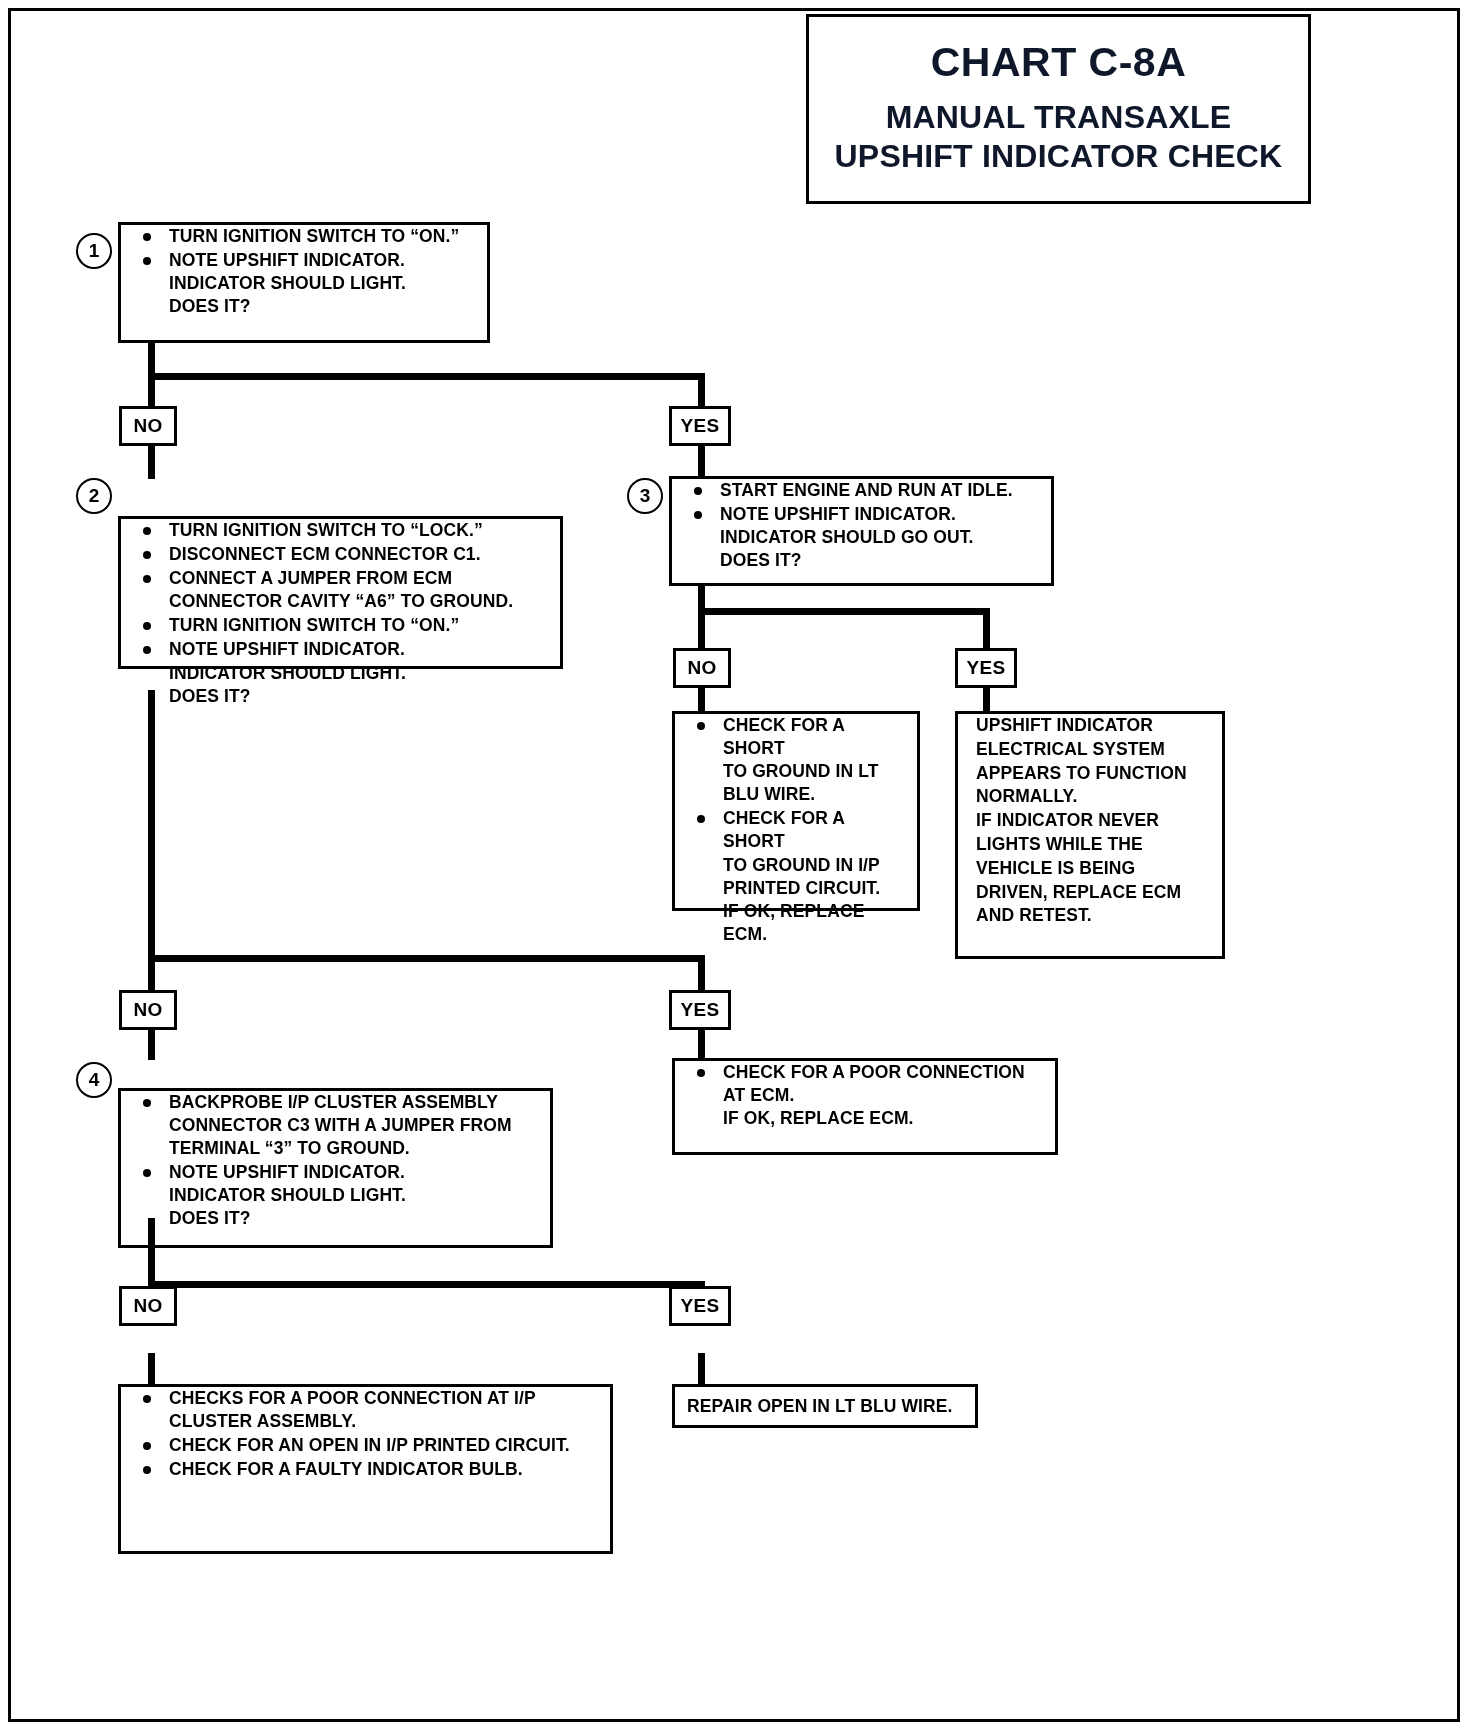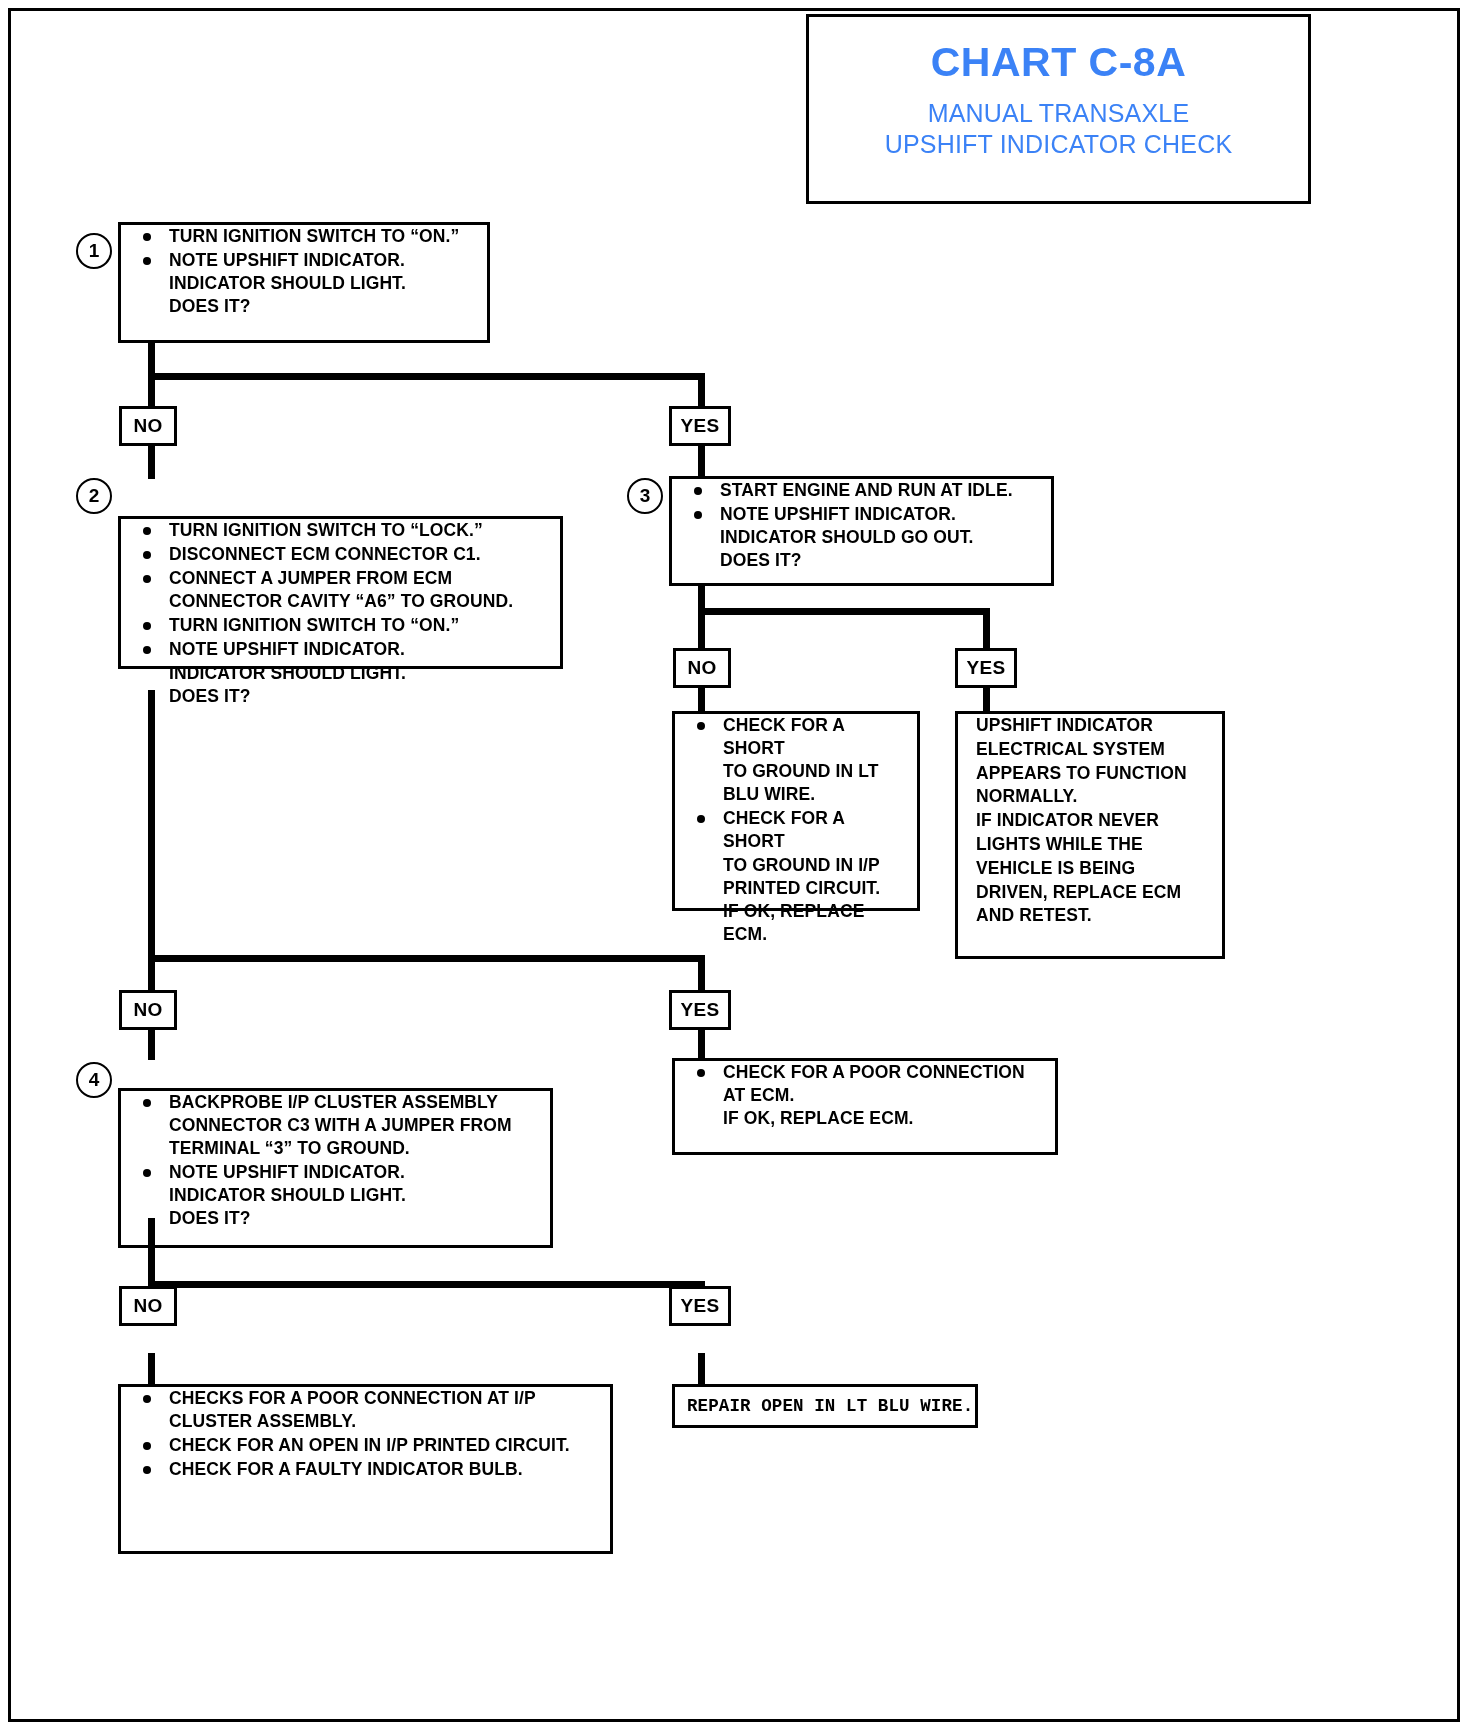--- a/index.html
+++ b/index.html
@@ -32,32 +32,32 @@
   .title-block {
     position: absolute;
     left: 806px;
     top: 14px;
     width: 505px;
     height: 190px;
     border: 3px solid #000;
     box-sizing: border-box;
     background: #fff;
     text-align: center;
-    color: #3b82f6;
+    color: #0f172a;
   }
   .title-main {
     font-size: 41px;
     font-weight: bold;
     letter-spacing: 0.5px;
     margin-top: 24px;
     line-height: 1.05;
   }
   .title-sub {
-    font-size: 25px;
-    font-weight: normal;
+    font-size: 32px;
+    font-weight: bold;
     line-height: 1.22;
     margin-top: 14px;
     letter-spacing: 0.2px;
   }
 
   
   .box {
     position: absolute;
     border: 3px solid #000;
     box-sizing: border-box;
@@ -101,21 +101,20 @@
     line-height: 1.36;
     letter-spacing: 0.1px;
     white-space: pre-line;
     padding-left: 4px;
   }
   .single-line {
     font-size: 17.5px;
     font-weight: bold;
     letter-spacing: 0.1px;
     padding-left: 6px;
-    font-family: Liberation Mono, monospace;
   }
 
   
   .step-circle {
     position: absolute;
     width: 36px;
     height: 36px;
     border: 2.5px solid #000;
     border-radius: 50%;
     box-sizing: border-box;

